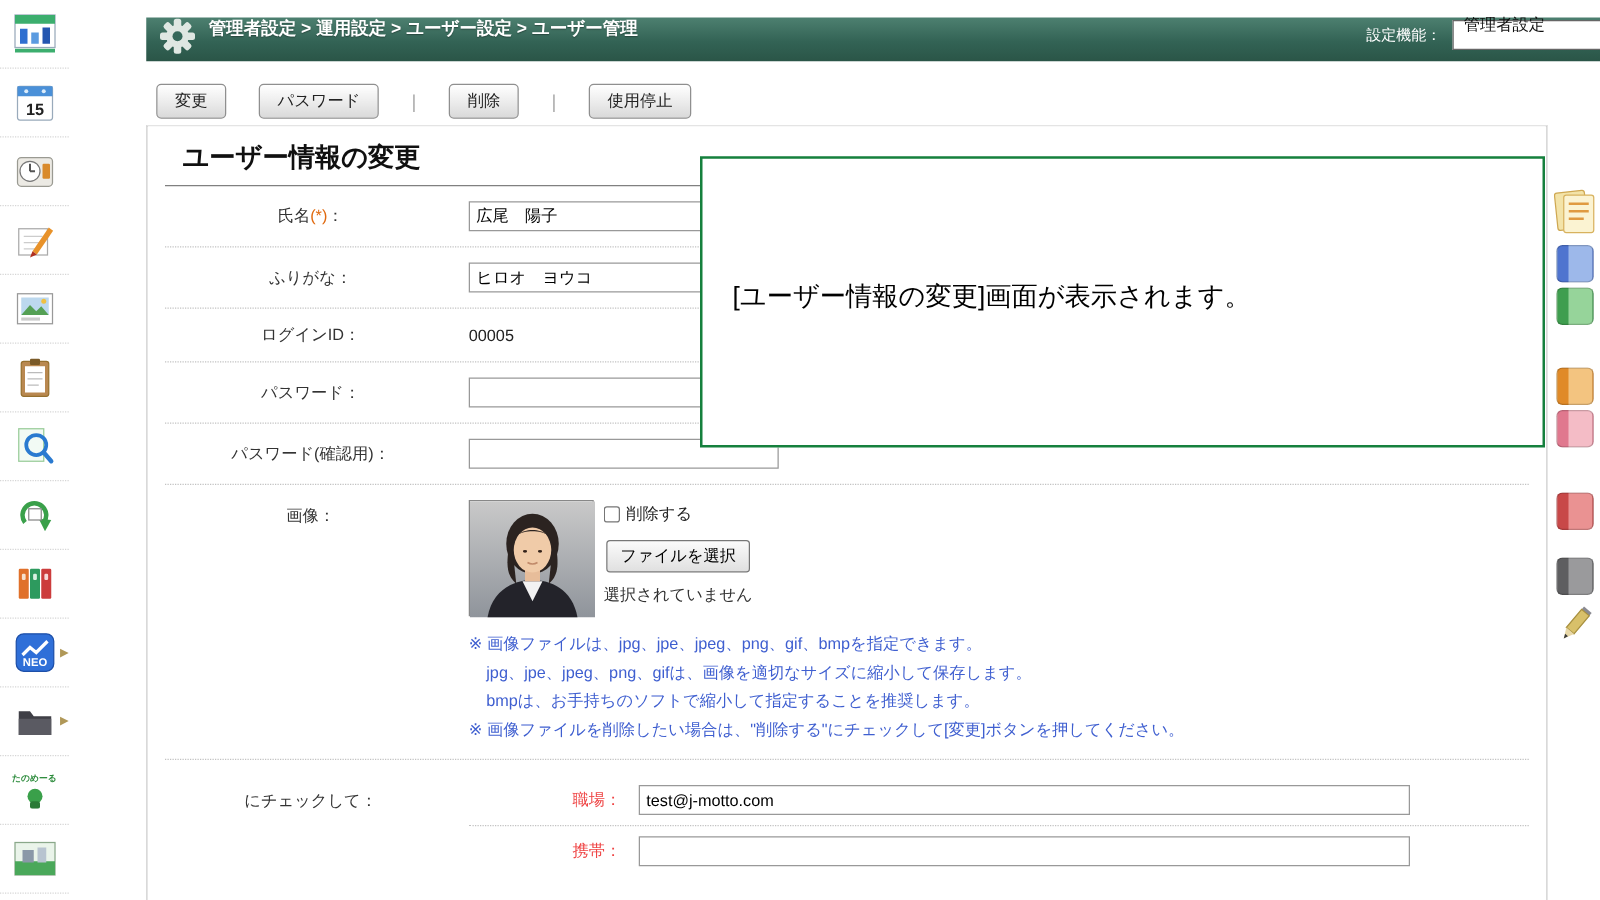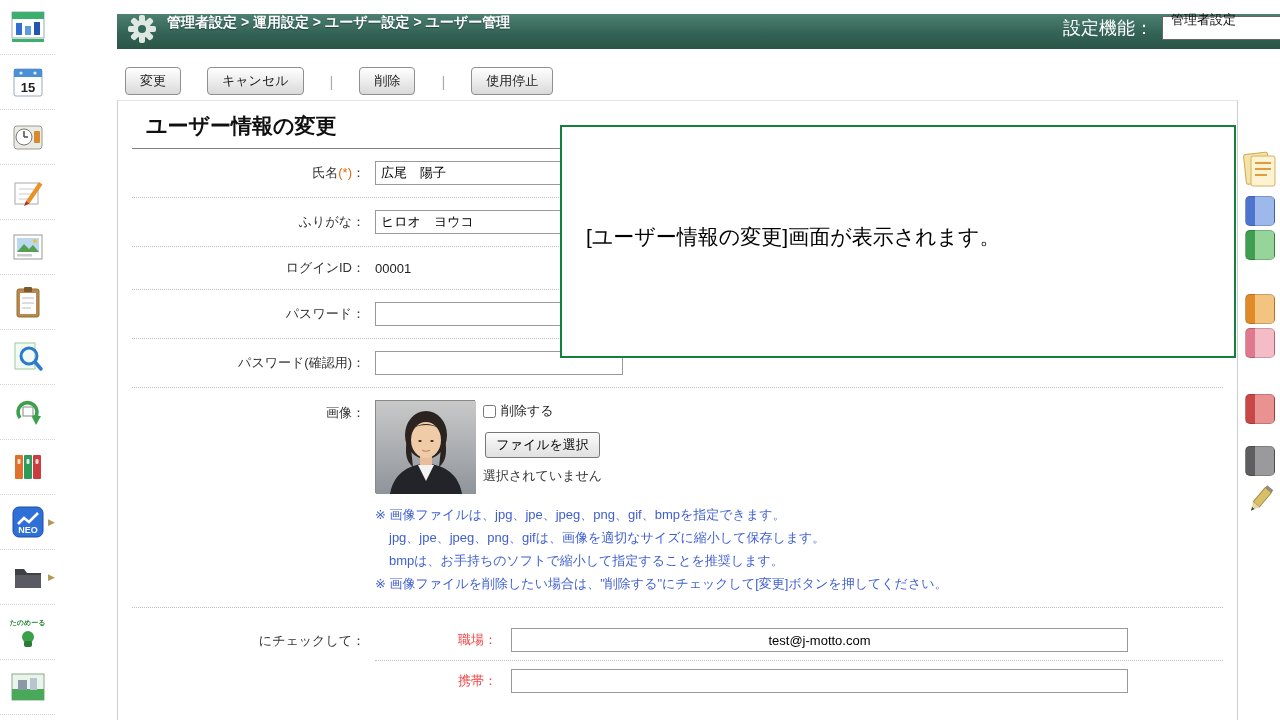--- a/index.html
+++ b/index.html
@@ -16,21 +16,21 @@
   .tano { display:flex; flex-direction:column; align-items:center; gap:1px; }
   .tano span { font-size:7px; color:#2a8a3a; font-weight:bold; white-space:nowrap; }
 
   
   #header-bar { position:absolute; left:117px; top:14px; width:1250px; height:35px;
                 background:linear-gradient(180deg,#4d8070,#336355 55%,#2a5547);
                 display:flex; align-items:flex-start; padding:0 8px; }
   #gear { margin:0 10px 0 2px; display:flex; }
   #breadcrumb { color:#fff; font-weight:bold; font-size:14px; text-shadow:0 1px 1px rgba(0,0,0,.35); }
   #header-right { margin-left:auto; display:flex; align-items:center; gap:9px; }
-  #setting-label { color:#fff; font-size:18px; }
+  #setting-label { color:#fff; font-size:12px; }
   #setting-select { width:160px; height:24px; background:#fff; border:1px solid #666;
                     display:flex; align-items:center; justify-content:space-between;
                     padding:0 5px 16px 8px; font-size:13px; color:#111; cursor:pointer; }
   #setting-select .arrow { font-size:9px; color:#333; }
   #wrench-btn { width:28px; height:28px; display:flex; align-items:center; justify-content:center; cursor:pointer; }
 
   
   #toolbar { position:absolute; left:125px; top:67px; display:flex; align-items:center; gap:26px; z-index:3; }
   .tb-btn { min-width:52px; padding:4px 14px; font-size:13px; color:#222; font-family:inherit;
             background:linear-gradient(180deg,#ffffff,#e9e9e9 60%,#d9d9d9);
@@ -39,21 +39,21 @@
 
   
   #content { position:absolute; left:117px; top:100px; width:1121px; height:620px;
              background:#fff; border-left:1px solid #ccc; border-right:1px solid #ccc;
              border-top:1px solid #e4e4e4; }
   #page-title { margin:11px 0 0 28px; font-size:21px; font-weight:bold; color:#101010; }
   #title-rule { margin:8px 14px 0 14px; border-bottom:1px solid #808080; }
   #form { margin:0 14px; }
   .row { display:flex; align-items:center; border-bottom:1px dotted #c2c2c2; padding:12px 0; }
   .row.top { align-items:flex-start; }
-  .lab { width:233px; text-align:right; font-size:13px; color:#333; flex-shrink:0; }
+  .lab { width:233px; text-align:center; font-size:13px; color:#333; flex-shrink:0; }
   .row.top .lab { padding-top:4px; }
   .val { margin-left:10px; font-size:13px; color:#222; }
   input.ti { height:24px; border:1px solid #999; font-size:13px; padding:0 5px; font-family:inherit; }
   .w250 { width:248px; }
   .w617 { width:617px; }
   .req { color:#e06a10; }
 
   
   .img-top { display:flex; align-items:flex-start; }
   #photo-wrap { width:100px; height:93px; border:1px solid #888; flex-shrink:0; line-height:0; }
@@ -65,21 +65,21 @@
               background:linear-gradient(180deg,#fbfbfb,#e0e0e0); cursor:pointer; font-family:inherit; }
   .notes { margin-top:10px; list-style:none; }
   .notes li { font-size:13px; color:#3f5fd0; line-height:23px; }
   .notes li.ind { padding-left:14px; }
 
   
   .email-val { margin-left:10px; width:100%; }
   .sub-row { display:flex; align-items:center; padding:8px 0; }
   .sub-row.first { border-bottom:1px dotted #c2c2c2; }
   .sub-lab { width:122px; text-align:right; font-size:13px; color:#ef4444; flex-shrink:0; }
-  .sub-row input { margin-left:14px;text-align:center; }
+  .sub-row input { margin-left:14px; }
 
   
   #callout { position:absolute; left:560px; top:125px; width:676px; height:233px;
              background:#fff; border:2px solid #15803d; z-index:40;
              padding:96px 20px 0 24px; font-size:21px; color:#000; }
 
   
   #right-rail { position:absolute; right:2px; top:150px; width:36px; display:flex;
                 flex-direction:column; align-items:center; z-index:10; }
   .tile { width:30px; height:30px; border-radius:5px; cursor:pointer; border:1px solid rgba(0,0,0,.18); }
@@ -250,21 +250,21 @@
       <span id="wrench-btn">
         <svg width="22" height="22" viewBox="0 0 24 24">
           <path fill="#f0f4f2" d="M22.7 19l-9.1-9.1c.9-2.3.4-5-1.5-6.9-2-2-5-2.4-7.4-1.3L9 6 6 9 1.6 4.7C.4 7.1.9 10.1 2.9 12.1c1.9 1.9 4.6 2.4 6.9 1.5l9.1 9.1c.4.4 1 .4 1.4 0l2.3-2.3c.5-.4.5-1.1.1-1.4z"></path>
         </svg>
       </span>
     </div>
   </div>
 
   <div id="toolbar">
     <button class="tb-btn">変更</button>
-    <button class="tb-btn">キャンセル</button>
+    <button class="tb-btn">パスワード</button>
     <span class="tb-sep">|</span>
     <button class="tb-btn">削除</button>
     <span class="tb-sep">|</span>
     <button class="tb-btn">使用停止</button>
   </div>
 
   <div id="content">
     <div id="page-title">ユーザー情報の変更</div>
     <div id="title-rule"></div>
 
@@ -281,21 +281,21 @@
 
       <div class="row">
         <div class="lab">ふりがな：</div>
         <div class="val">
           <input class="ti w250" type="text" value="ヒロオ　ヨウコ" style="">
         </div>
       </div>
 
       <div class="row">
         <div class="lab">ログインID：</div>
-        <div class="val">00001</div>
+        <div class="val">00005</div>
       </div>
 
       <div class="row">
         <div class="lab">パスワード：</div>
         <div class="val">
           <input class="ti w250" type="text" style="">
         </div>
       </div>
 
       <div class="row">

